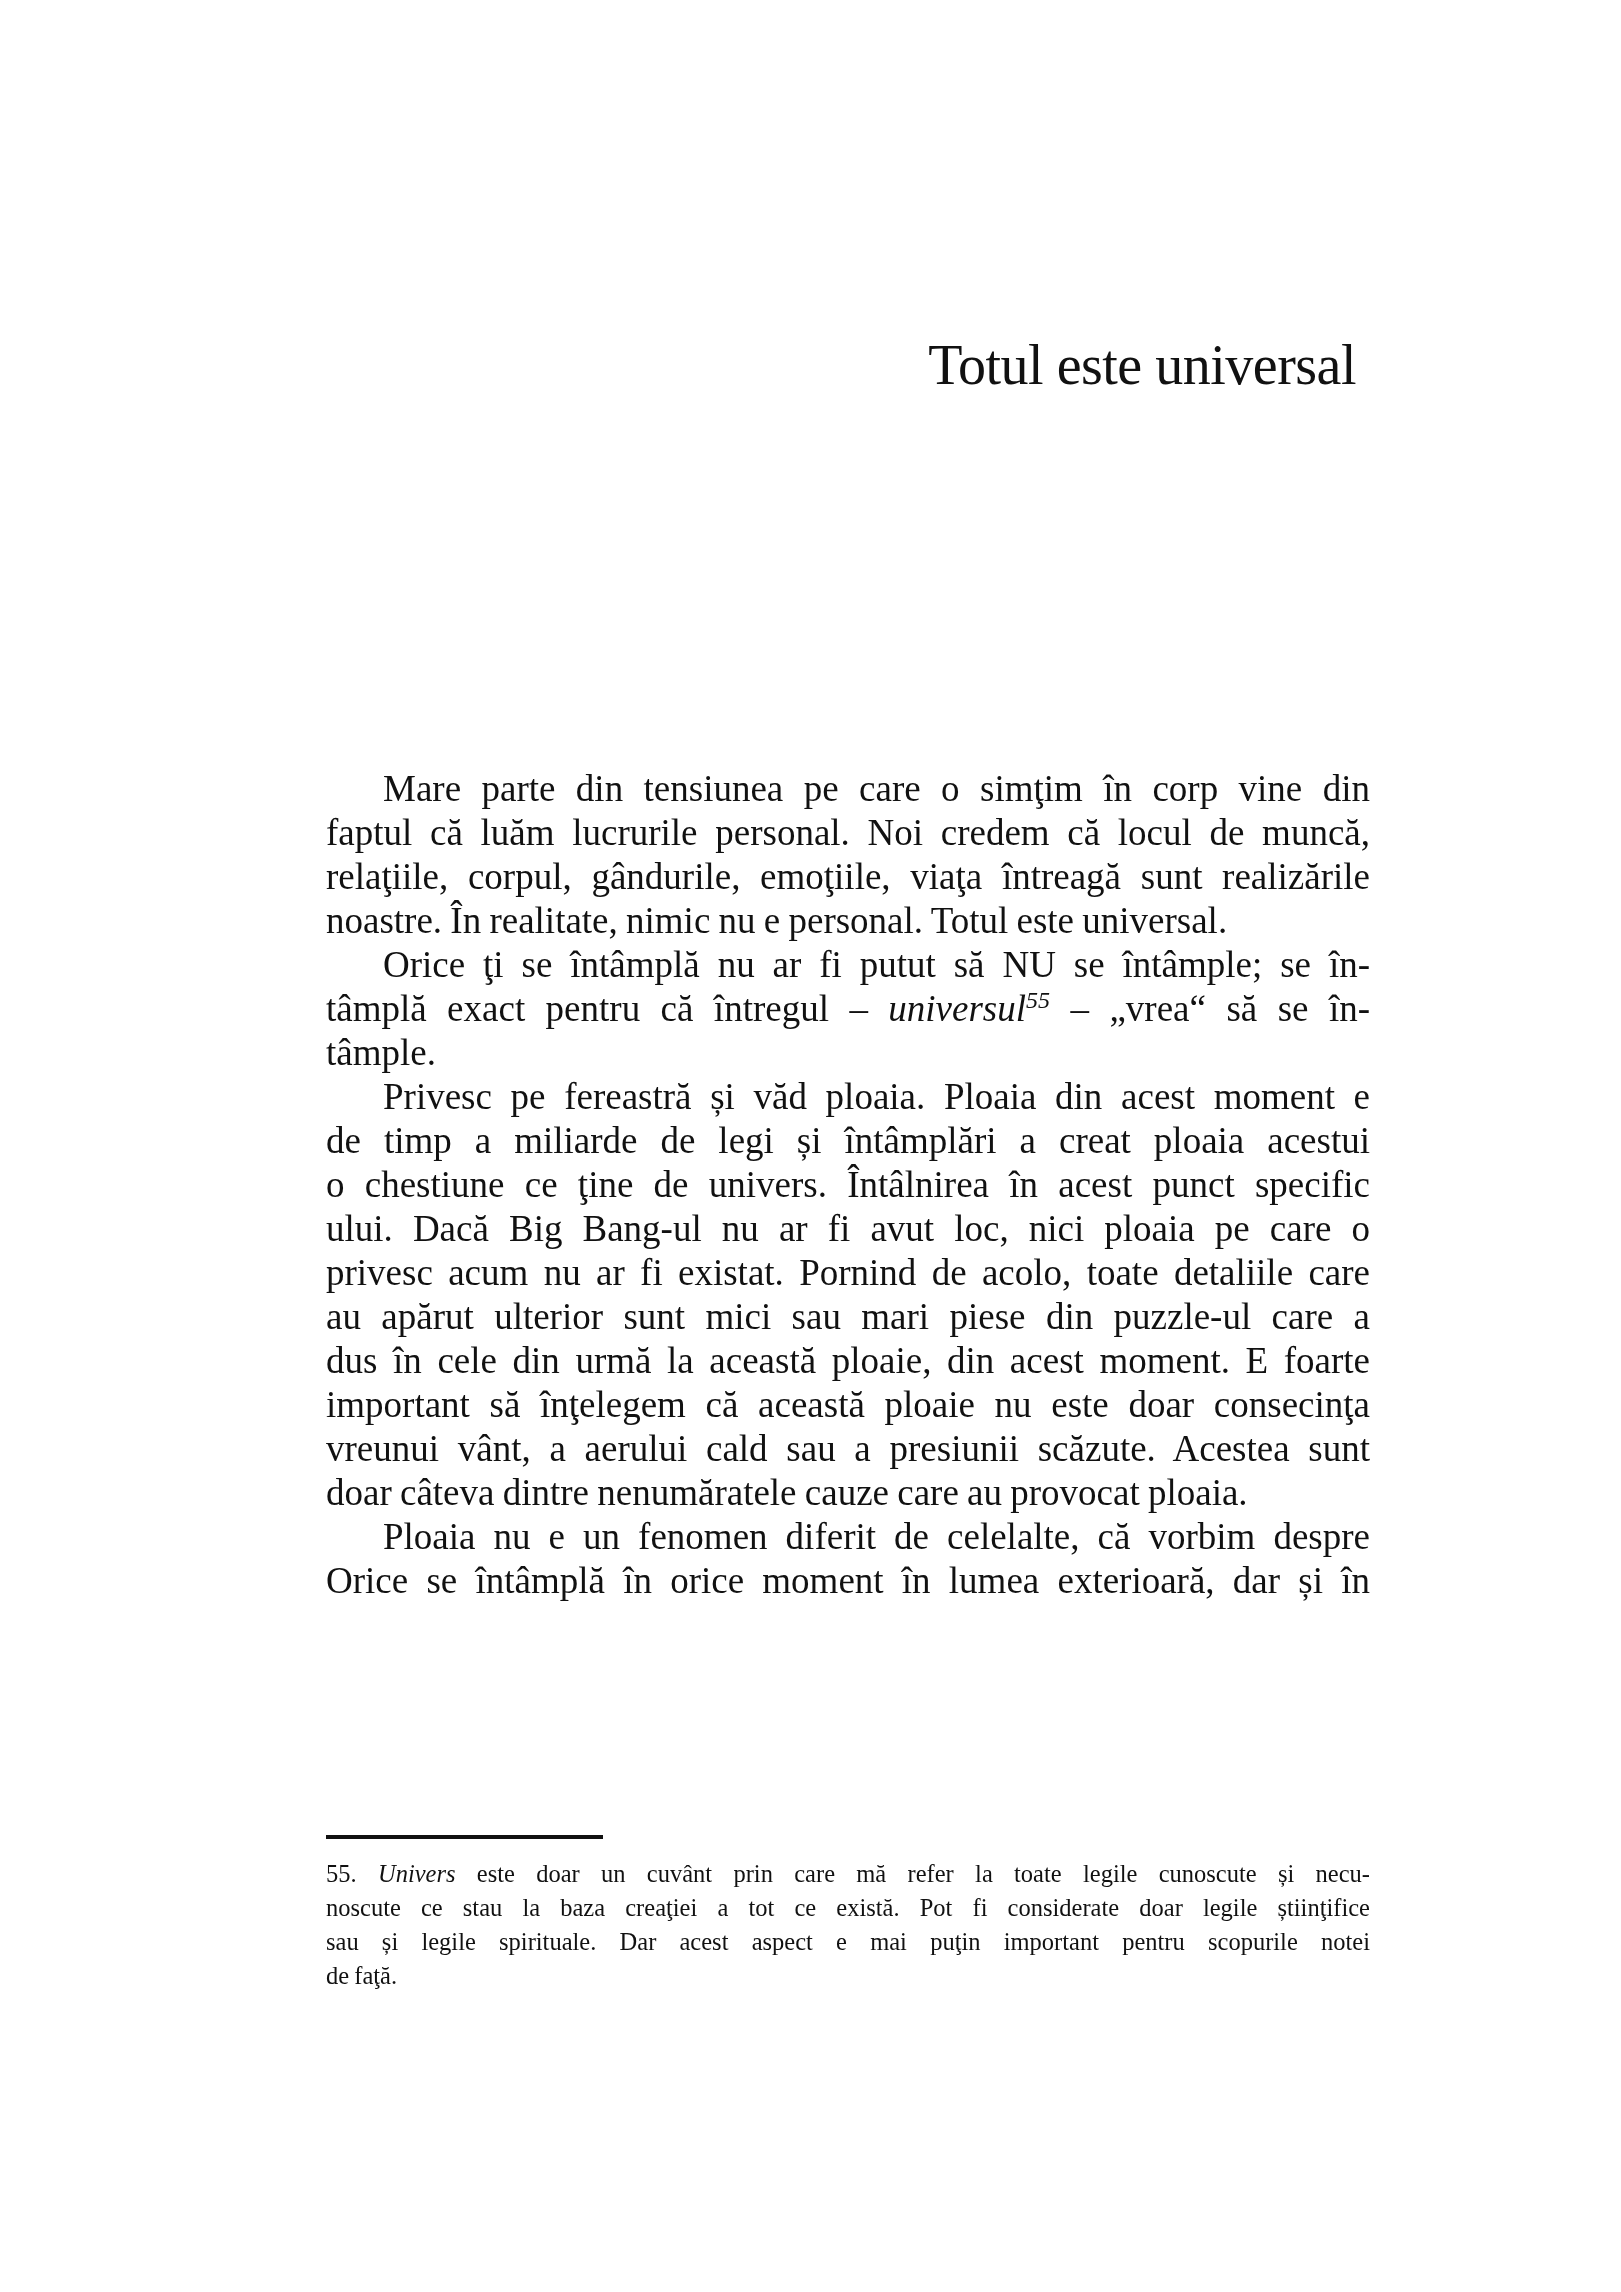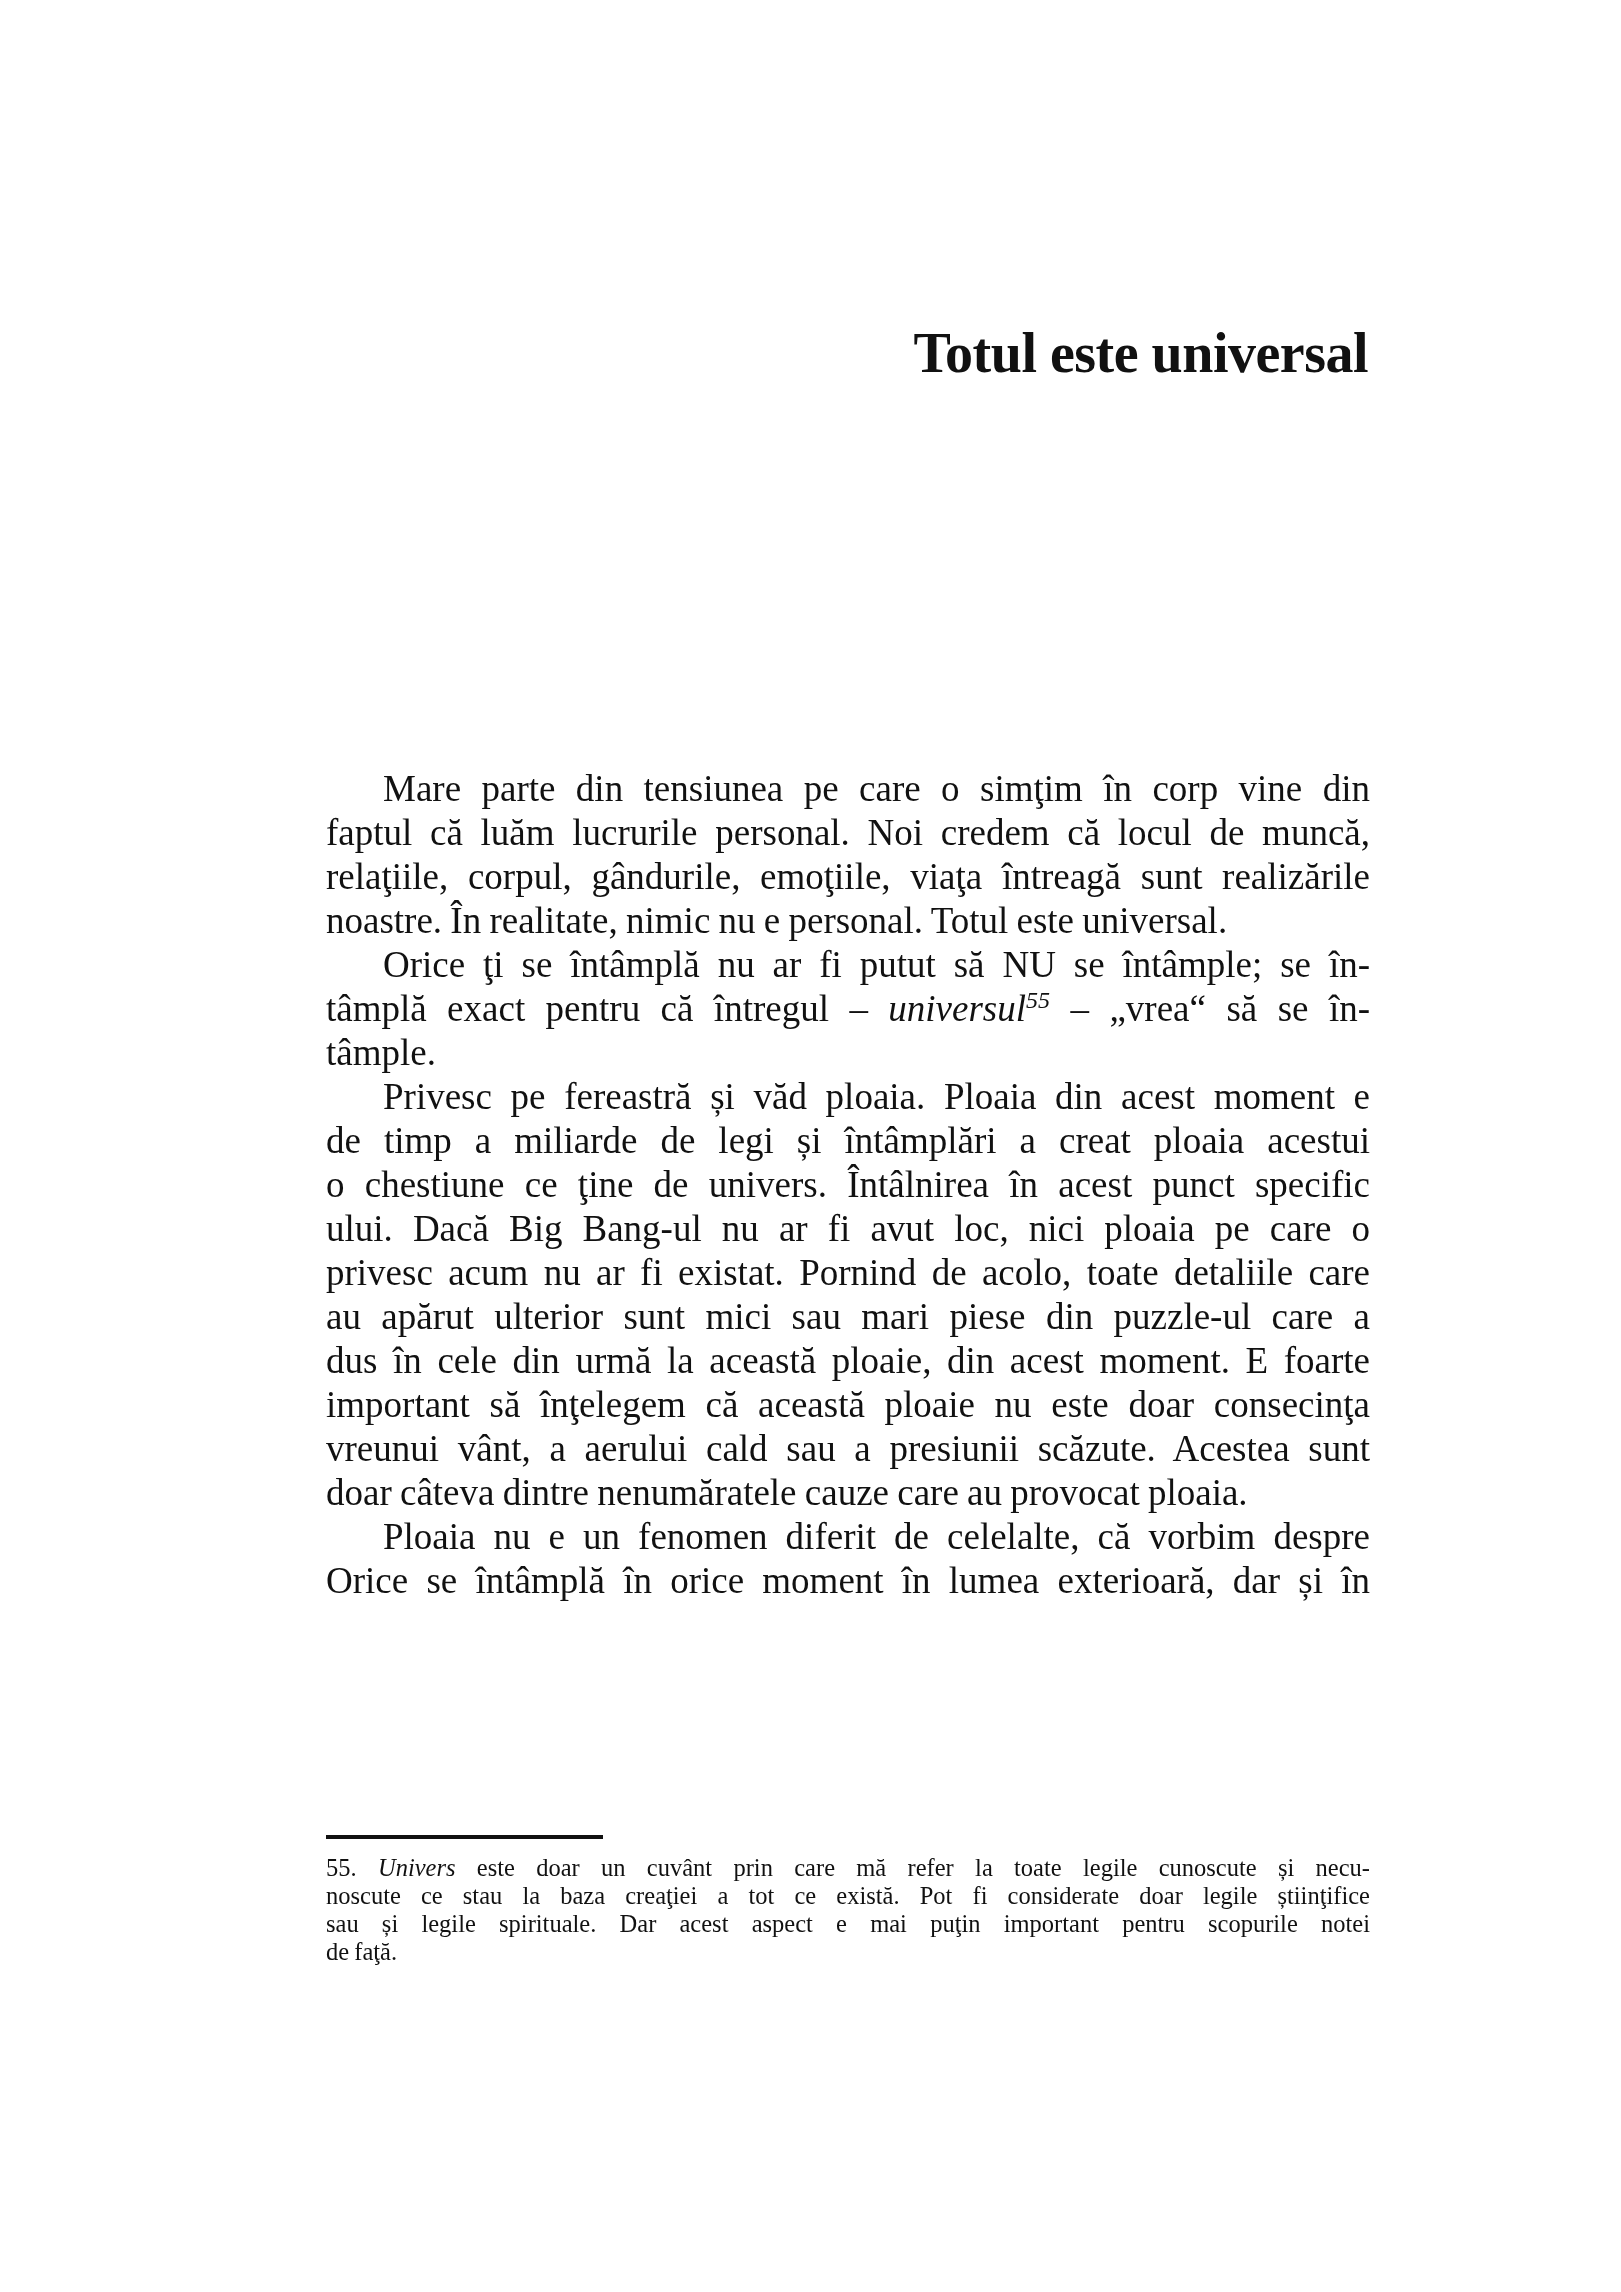--- a/index.html
+++ b/index.html
@@ -19,23 +19,23 @@
       position: absolute;
       left: 0; top: 0;
       width: 1621px;
       height: 2293px;
       background: #ffffff;
     }
     .chapter-title {
       position: absolute;
       top: 325px;
       right: 253px;
-      margin: 0;
+      margin: 12px;
       font-size: 56px;
-      font-weight: bold;
+      font-weight: normal;
       letter-spacing: -0.5px;
       line-height: 1;
       white-space: nowrap;
     }
     .body-text {
       position: absolute;
       left: 326px;
       top: 767px;
       width: 1044px;
     }
@@ -74,20 +74,21 @@
     }
     .fn-line {
       display: block;
       height: 28px;
       line-height: 28px;
       font-size: 24.5px;
       white-space: nowrap;
       text-align: justify;
       text-align-last: justify;
       word-spacing: -1px;
+      margin-top: 6px;
     }
     .fn-line.last { text-align-last: left; }
   </style>
 </head>
 <body>
 
 <div class="page">
 
   <h1 class="chapter-title">Totul este universal</h1>
 

